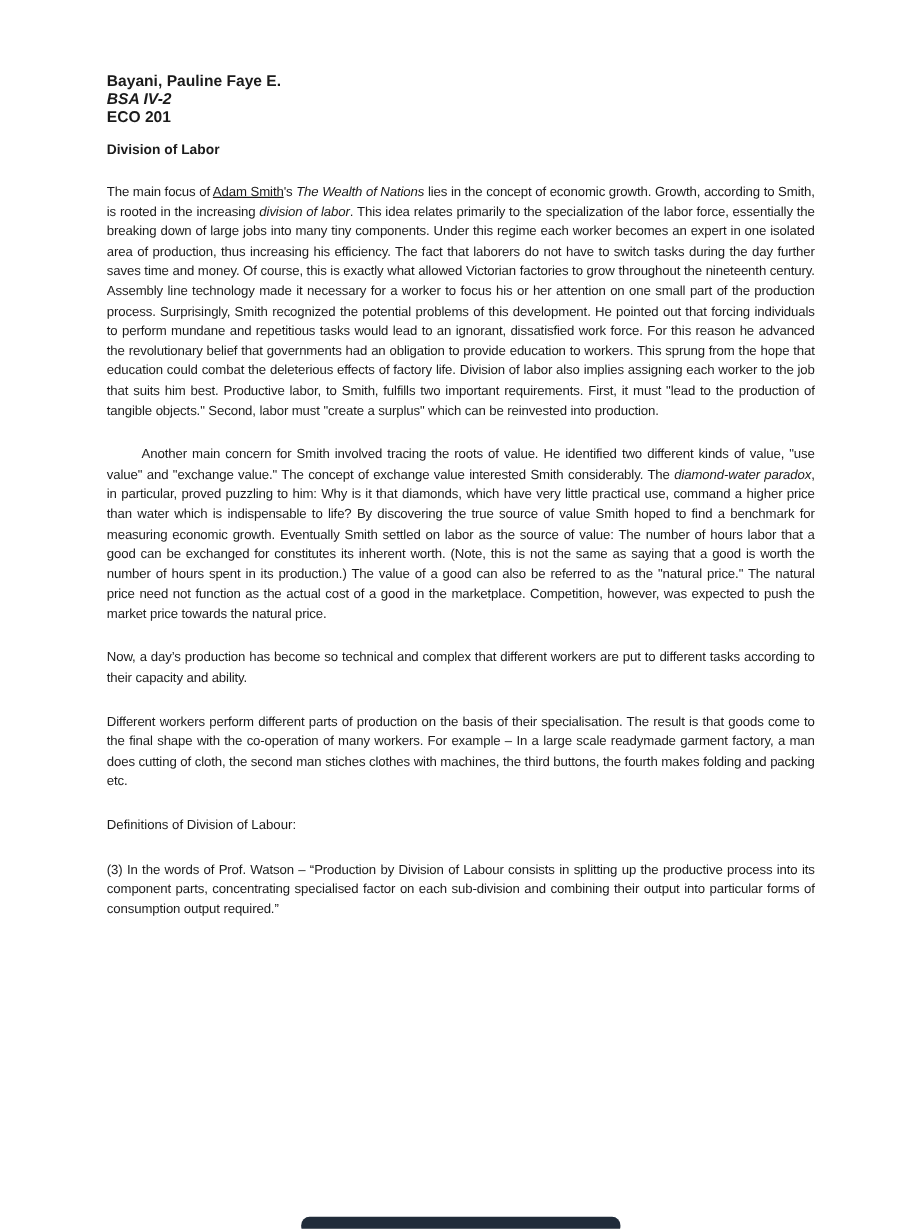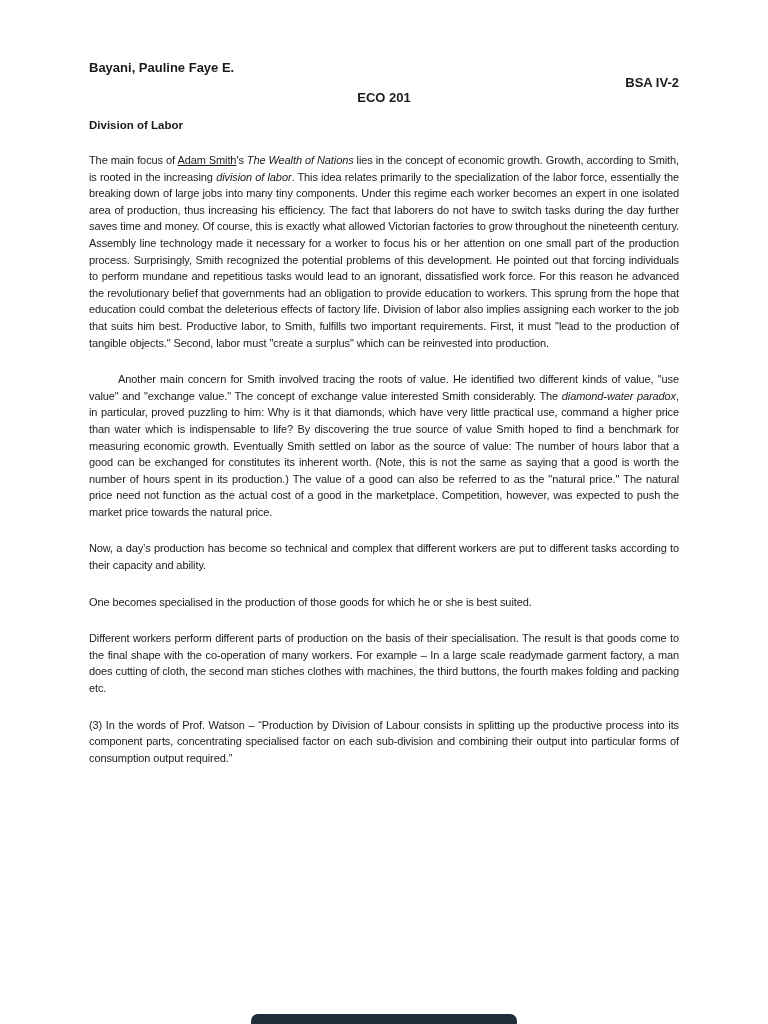--- a/index.html
+++ b/index.html
@@ -14,22 +14,22 @@
   .page {
     padding: 60px 89px 0 89px;
   }
   .doc-header {
     display: grid;
     grid-template-columns: 1fr;
     font-weight: bold;
     font-size: 13px;
     margin-bottom: 14px;
   }
-  .doc-header .c { text-align: right; }
-  .doc-header .r { text-align: center; }
+  .doc-header .c { text-align: left; font-style: italic; }
+  .doc-header .r { text-align: left; }
   .h-bold {
     font-weight: bold;
     font-size: 11.5px;
     margin: 0 0 21px 0;
   }
   p.body-para {
     font-size: 11px;
     line-height: 16.6px;
     text-align: justify;
     letter-spacing: -0.1px;
@@ -68,24 +68,24 @@
   <p class="h-bold">Division of Labor</p>
 
   <p class="body-para"><span>The main focus of </span><span class="u">Adam Smith</span><span>'s </span><span class="i">The Wealth of Nations</span><span> lies in the concept of economic growth. Growth, according to Smith, is rooted in the increasing </span><span class="i">division of labor</span><span>. This idea relates primarily to the specialization of the labor force, essentially the breaking down of large jobs into many tiny components. Under this regime each worker becomes an expert in one isolated area of production, thus increasing his efficiency. The fact that laborers do not have to switch tasks during the day further saves time and money. Of course, this is exactly what allowed Victorian factories to grow throughout the nineteenth century. Assembly line technology made it necessary for a worker to focus his or her attention on one small part of the production process. Surprisingly, Smith recognized the potential problems of this development. He pointed out that forcing individuals to perform mundane and repetitious tasks would lead to an ignorant, dissatisfied work force. For this reason he advanced the revolutionary belief that governments had an obligation to provide education to workers. This sprung from the hope that education could combat the deleterious effects of factory life. Division of labor also implies assigning each worker to the job that suits him best. Productive labor, to Smith, fulfills two important requirements. First, it must "lead to the production of tangible objects." Second, labor must "create a surplus" which can be reinvested into production.</span></p>
 
   <p class="body-para indent"><span>Another main concern for Smith involved tracing the roots of value. He identified two different kinds of value, "use value" and "exchange value." The concept of exchange value interested Smith considerably. The </span><span class="i">diamond-water paradox</span><span>, in particular, proved puzzling to him: Why is it that diamonds, which have very little practical use, command a higher price than water which is indispensable to life? By discovering the true source of value Smith hoped to find a benchmark for measuring economic growth. Eventually Smith settled on labor as the source of value: The number of hours labor that a good can be exchanged for constitutes its inherent worth. (Note, this is not the same as saying that a good is worth the number of hours spent in its production.) The value of a good can also be referred to as the "natural price." The natural price need not function as the actual cost of a good in the marketplace. Competition, however, was expected to push the market price towards the natural price.</span></p>
 
 
 
   <p class="body-para">Now, a day’s production has become so technical and complex that different workers are put to different tasks according to their capacity and ability.</p>
 
-  <p class="body-para">One becomes specialised in the production of those goods for which he or she is best suited.</p>
 
   <p class="body-para">Different workers perform different parts of production on the basis of their specialisation. The result is that goods come to the final shape with the co-operation of many workers. For example – In a large scale readymade garment factory, a man does cutting of cloth, the second man stiches clothes with machines, the third buttons, the fourth makes folding and packing etc.</p>
 
 
+  <p class="plain-head">Definitions of Division of Labour:</p>
 
   <p class="body-para">(3) In the words of Prof. Watson – “Production by Division of Labour consists in splitting up the productive process into its component parts, concentrating specialised factor on each sub-division and combining their output into particular forms of consumption output required.”</p>
 
 
 </div>
 
 <div class="bottom-bar"></div>
 
 </body></html>

